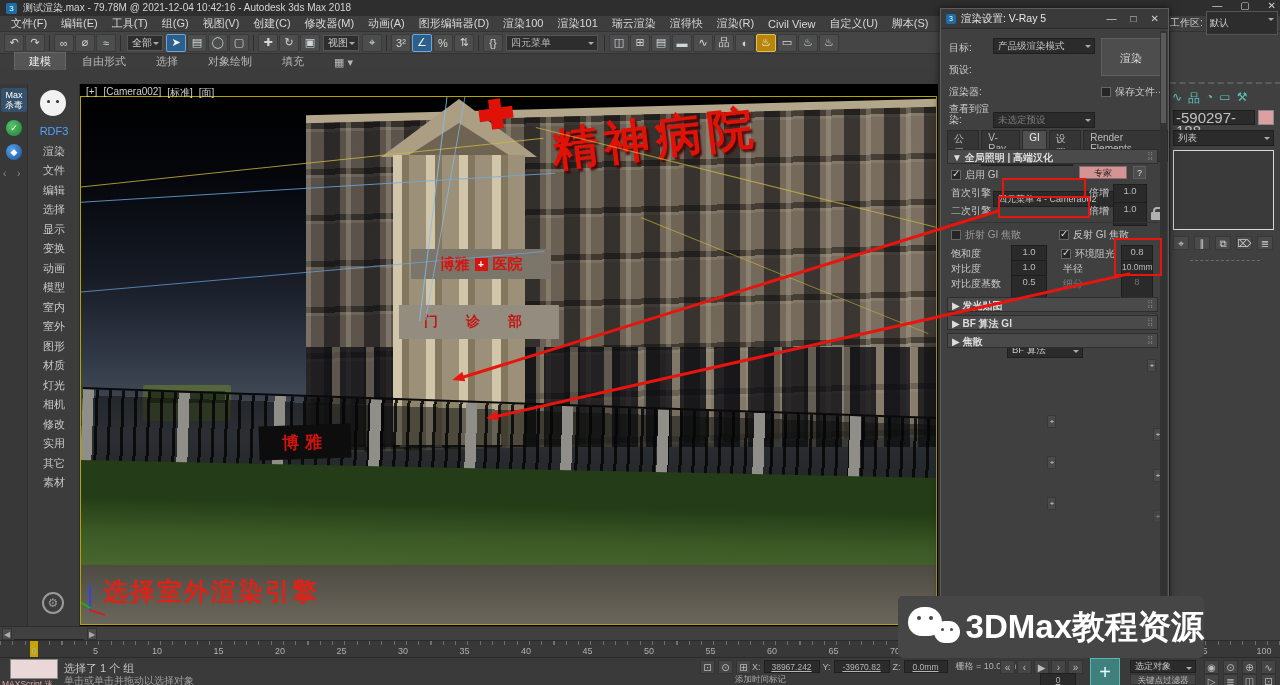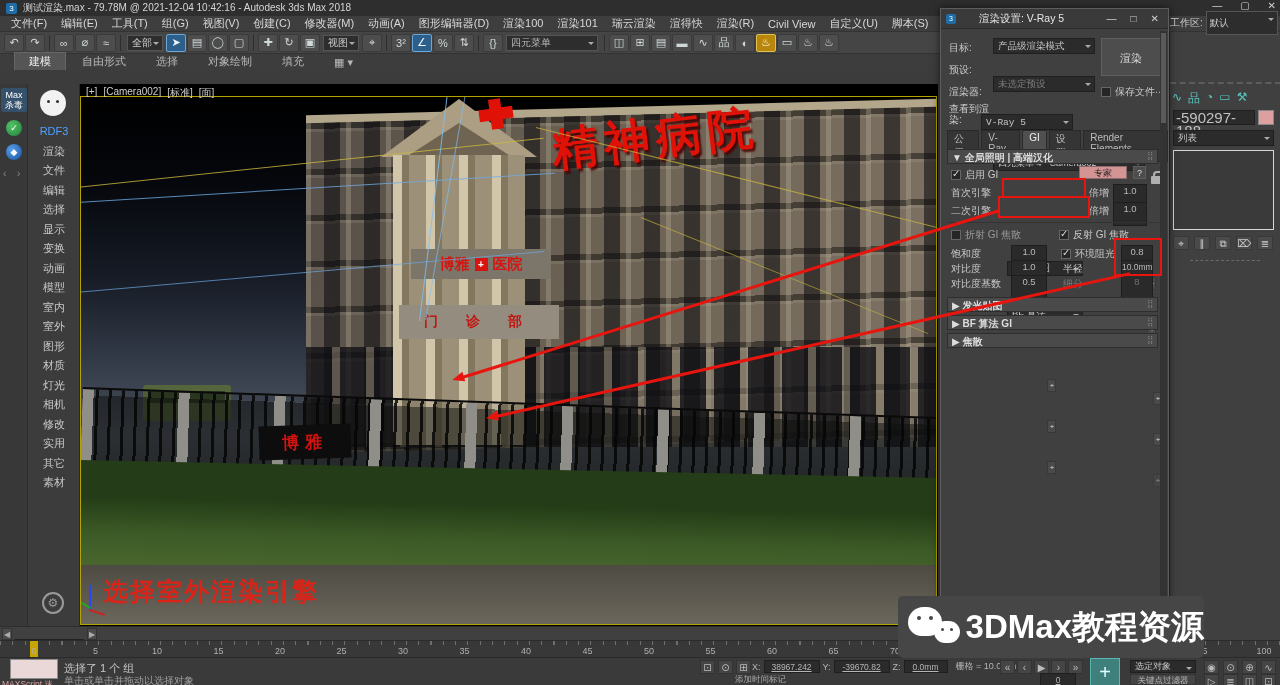--- a/index.html
+++ b/index.html
@@ -96,26 +96,26 @@
   .gizmo-y{left:9px;top:512px;width:14px;height:2px;background:#22aa22;transform:rotate(-150deg);transform-origin:0 0;}
   .annot{left:22px;top:478px;font-size:25px;color:#dc2318;font-weight:600;letter-spacing:2px;white-space:nowrap;}
 
   
   .redbox{border:2px solid #e8150f;z-index:70;background:transparent;}
   .arrow{height:3px;background:#e8150f;transform-origin:0 50%;z-index:65;}
   .arrow::before{content:"";position:absolute;left:-10px;top:-4px;border-top:5px solid transparent;border-bottom:5px solid transparent;border-right:12px solid #e8150f;}
 
   
   .dlg{left:940px;top:8px;width:229px;height:632px;background:#404040;border:1px solid #5d5d5d;z-index:50;box-shadow:0 0 8px rgba(0,0,0,.6);}
-  .dlg-title{position:absolute;left:0;top:0;width:227px;height:20px;background:#3a3a3a;border-bottom:1px solid #2b2b2b;display:flex;align-items:center;gap:23px;padding:0 5px;}
+  .dlg-title{position:absolute;left:0;top:0;width:227px;height:20px;background:#3a3a3a;border-bottom:1px solid #2b2b2b;display:flex;align-items:center;gap:5px;padding:0 5px;}
   .dlg-title .t{font-size:10.5px;color:#e6e6e6;flex:1;white-space:nowrap;}
   .dlg-ctl{display:flex;gap:14px;color:#cfcfcf;font-size:10px;padding-right:4px;}
   .lab{font-size:10px;color:#c8c8c8;white-space:nowrap;}
   .dd{background:#2b2b2b;border:1px solid #1f1f1f;color:#c6c6c6;font-size:9.5px;padding:0 12px 0 4px;position:relative;display:flex;align-items:center;height:16px;white-space:nowrap;overflow:hidden;}
-  .dd.dis{color:#7d7d7d;}
+  .dd.dis{color:#7d7d7d;margin-top:36px;}
   .btn{background:#4d4d4d;border:1px solid #5f5f5f;color:#ddd;text-align:center;}
   .nf{background:#2a2a2a;border:1px solid #1e1e1e;color:#b9b9b9;font-size:9.5px;text-align:center;height:24px;line-height:12px;}
   .nf.dis{color:#6f6f6f;}
   .spin{width:9px;height:13px;background:#4a4a4a;border:1px solid #383838;position:relative;}
   .spin::before{content:"";position:absolute;left:2px;top:2px;border:2.5px solid transparent;border-bottom-color:#aaa;}
   .spin::after{content:"";position:absolute;left:2px;bottom:2px;border:2.5px solid transparent;border-top-color:#aaa;}
   .cb{width:10px;height:10px;background:#262626;border:1px solid #666;position:relative;display:inline-block;vertical-align:-2px;margin-right:4px;}
   .cb.on::after{content:"✓";position:absolute;left:0px;top:-3px;color:#d8d8d8;font-size:10px;}
   .dtab{font-size:10px;color:#bbb;background:#353535;border:1px solid #2a2a2a;padding:1px 6px;}
   .dtab.act{background:#505050;color:#eee;}

